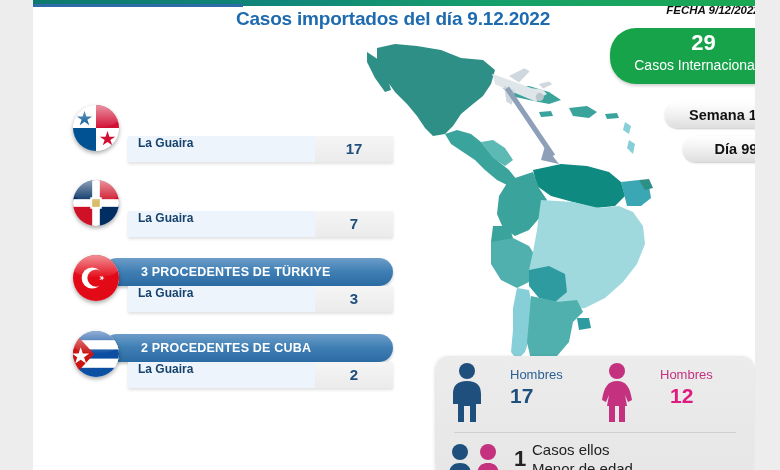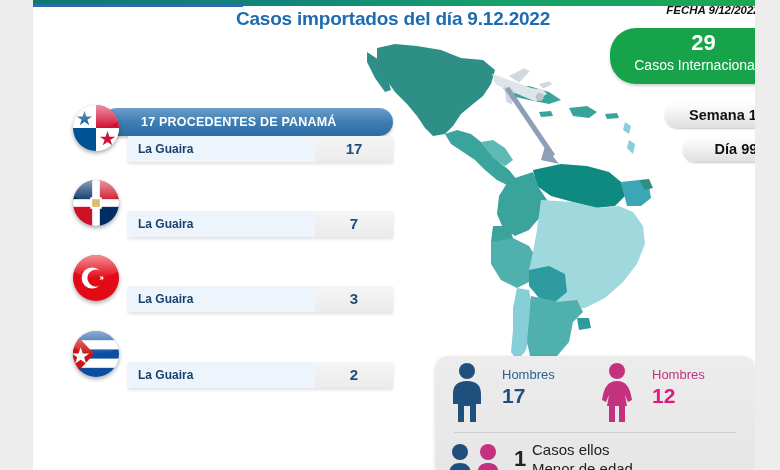--- a/index.html
+++ b/index.html
@@ -160,21 +160,21 @@
   }
   .cb-row {
     position: absolute;
     left: 55px;
     top: 28px;
     width: 265px;
     height: 26px;
     background: #eef4fb;
     box-shadow: 0 2px 3px rgba(0,0,0,0.12);
     display: flex;
-    align-items: center;
+    align-items: flex-start;
   }
   .cb-row .loc {
     flex: 1 1 auto;
     font-size: 12px;
     font-weight: bold;
     color: #16436e;
     padding-left: 10px;
   }
   .cb-row .cnt {
     width: 78px;
@@ -232,27 +232,27 @@
     overflow: hidden;
   }
   #gender-row {
     position: absolute;
     left: 0; top: 0; width: 318px; height: 72px;
   }
   .g-item { position: absolute; top: 4px; }
   #g-men   { left: 10px; }
   #g-women { left: 160px; }
   .g-icon { position: absolute; left: 0px; top: 2px; width: 42px; height: 62px; }
-  .g-text { position: absolute; left: 56px; top: 6px; }
+  .g-text { position: absolute; left: 64px; top: 6px; }
   .g-label { font-size: 13px; line-height: 17px; }
   .g-num { font-size: 21px; font-weight: bold; line-height: 25px; }
   #g-men .g-label  { color: #2a5f92; }
   #g-men .g-num    { color: #1e4f7d; }
   #g-women .g-label{ color: #c4317f; }
-  #g-women .g-num  { color: #e0197f; }
+  #g-women .g-num  { color: #e0197f; margin-left: 10px; }
 
   #gender-div {
     position: absolute;
     left: 18px; top: 76px; width: 282px; height: 1px;
     background: #cfcfcf;
   }
   #minors-row {
     position: absolute;
     left: 0px; top: 82px; width: 318px; height: 44px;
   }
@@ -341,21 +341,20 @@
         <path d="M50 13 L58 6 L62 7 L56 15 Z" fill="#cfd8de"></path>
         <circle cx="57" cy="24" r="4" fill="#b9c6cd"></circle>
       </g>
       <g>
         <path d="M22 28 L68 96" stroke="#8e9fb8" stroke-width="5" fill="none"></path>
         <path d="M60 86 L74 104 L56 100 Z" fill="#8e9fb8"></path>
       </g>
     </svg>
 
     <div class="country-block" id="cb-0">
-      <div class="cb-header">17 PROCEDENTES DE PANAMÁ</div>
       <div class="flag">
         <svg class="fi" viewBox="0 0 48 48">
           <rect x="0" y="0" width="24" height="24" fill="#ffffff"></rect>
           <rect x="24" y="0" width="24" height="24" fill="#d21034"></rect>
           <rect x="0" y="24" width="24" height="24" fill="#005293"></rect>
           <rect x="24" y="24" width="24" height="24" fill="#ffffff"></rect>
           <polygon points="12,6 14,12 20,12 15,15.5 17,21 12,17.5 7,21 9,15.5 4,12 10,12" fill="#005293"></polygon>
           <polygon points="36,27 38,33 44,33 39,36.5 41,42 36,38.5 31,42 33,36.5 28,33 34,33" fill="#d21034"></polygon>
         </svg>
         <div class="gloss"></div>
@@ -380,36 +379,38 @@
         </svg>
         <div class="gloss"></div>
       </div>
       <div class="cb-row">
         <div class="loc">La Guaira</div>
         <div class="cnt">7</div>
       </div>
     </div>
 
     <div class="country-block" id="cb-2">
+      <div class="cb-header">3 PROCEDENTES DE TÜRKIYE</div>
       <div class="flag">
         <svg class="fi" viewBox="0 0 48 48">
           <rect x="0" y="0" width="48" height="48" fill="#e30a17"></rect>
           <circle cx="20" cy="24" r="11" fill="#ffffff"></circle>
           <circle cx="24" cy="24" r="9" fill="#e30a17"></circle>
           <polygon points="33,24 27.5,26 31,21.5 31,26.5 27.5,22" fill="#ffffff"></polygon>
         </svg>
         <div class="gloss"></div>
       </div>
       <div class="cb-row">
         <div class="loc">La Guaira</div>
         <div class="cnt">3</div>
       </div>
     </div>
 
     <div class="country-block" id="cb-3">
+      <div class="cb-header">2 PROCEDENTES DE CUBA</div>
       <div class="flag">
         <svg class="fi" viewBox="0 0 48 48">
           <rect x="0" y="0" width="48" height="48" fill="#ffffff"></rect>
           <rect x="0" y="0" width="48" height="9.6" fill="#0b4ea2"></rect>
           <rect x="0" y="19.2" width="48" height="9.6" fill="#0b4ea2"></rect>
           <rect x="0" y="38.4" width="48" height="9.6" fill="#0b4ea2"></rect>
           <polygon points="0,0 22,24 0,48" fill="#cb1515"></polygon>
           <polygon points="8,17 10.2,23.4 17,23.4 11.6,27.4 13.7,34 8,30 2.3,34 4.4,27.4 -1,23.4 5.8,23.4" fill="#ffffff"></polygon>
         </svg>
         <div class="gloss"></div>

